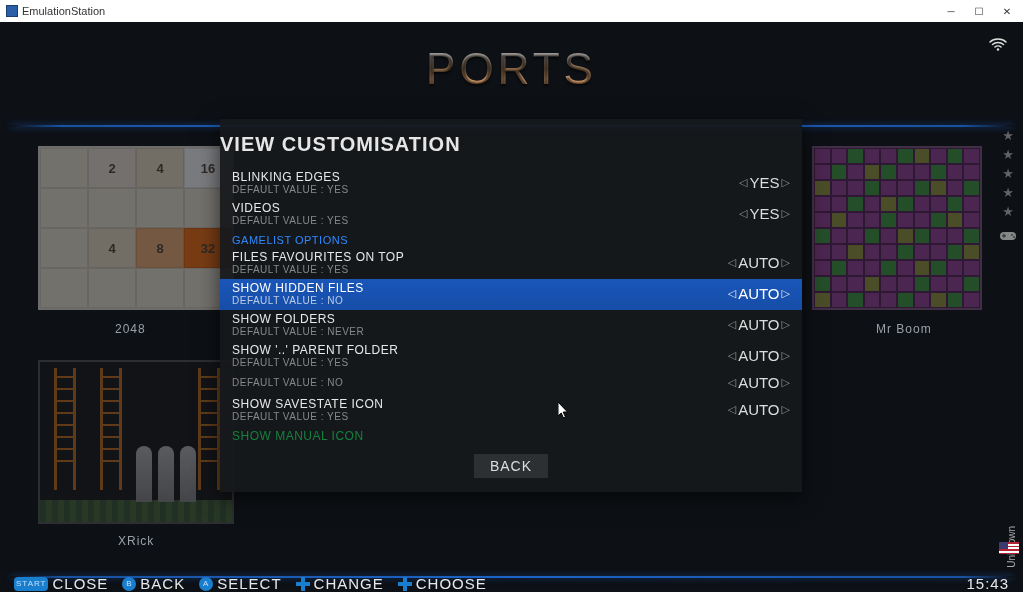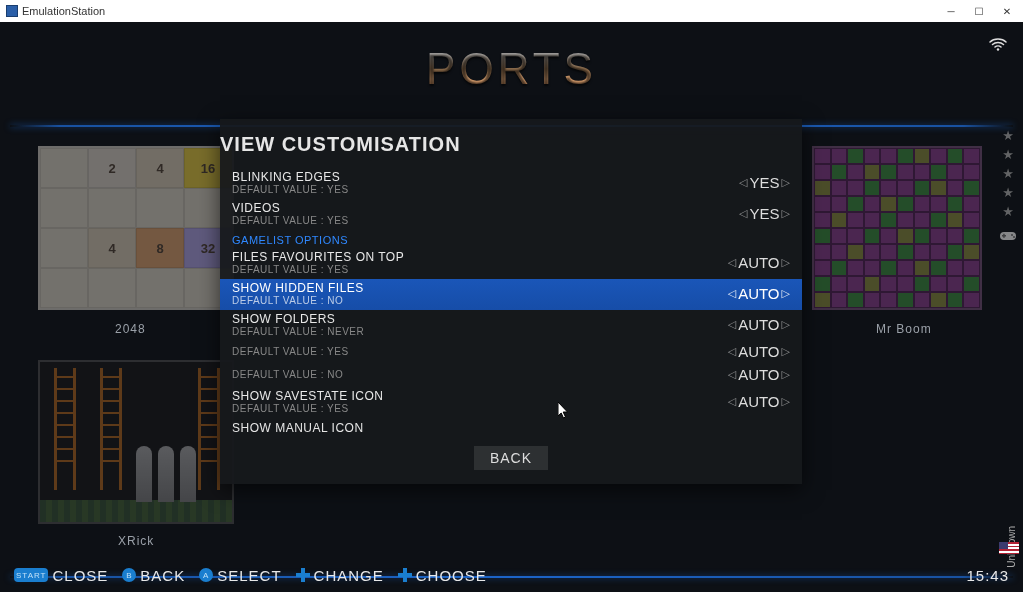--- a/index.html
+++ b/index.html
@@ -51,21 +51,21 @@
 .star { color: #888; font-size: 13px; }
 .ctrl-icon { color: #bbb; font-size: 14px; margin-top: 6px; }
 .unknown-lbl { position: absolute; right: 6px; bottom: 66px; transform: rotate(-90deg); transform-origin: right bottom; font-size: 10px; color: #aaa; }
 .flag { position: absolute; right: 4px; bottom: 38px; width: 20px; height: 12px; background: linear-gradient(#b22234 0 15%, #fff 15% 30%, #b22234 30% 45%, #fff 45% 60%, #b22234 60% 75%, #fff 75% 90%, #b22234 90% 100%); }
 .flag::before { content: ""; position: absolute; left: 0; top: 0; width: 9px; height: 7px; background: #3c3b6e; }
 
 
 .wifi { position: absolute; right: 16px; top: 16px; color: #e0e0e0; }
 
 
-.footer { position: absolute; left: 0; right: 0; bottom: 0; height: 34px; display: flex; align-items: center; justify-content: space-between; padding: 0 14px; color: #e8e8e8; font-size: 15px; letter-spacing: 1px; }
+.footer { position: absolute; left: 0; right: 0; bottom: 0; height: 34px; display: flex; align-items: flex-end; justify-content: space-between; padding: 0 14px; color: #e8e8e8; font-size: 15px; letter-spacing: 1px; }
 .footer .prompts { display: flex; gap: 14px; }
 .footer .pill { display: inline-flex; align-items: center; gap: 4px; }
 .footer .badge { display: inline-flex; align-items: center; justify-content: center; height: 14px; min-width: 18px; font-size: 8px; border-radius: 4px; background: #1a7ecf; color: #bfe0f8; padding: 0 2px; }
 .footer .badge.b2 { background: #1a7ecf; }
 .footer .dpad { width: 14px; height: 14px; position: relative; }
 .footer .dpad::before,.footer .dpad::after{content:"";position:absolute;background:#1a7ecf;}
 .footer .dpad::before{left:5px;top:0;width:4px;height:14px;}
 .footer .dpad::after{top:5px;left:0;height:4px;width:14px;}
 
 
@@ -77,21 +77,21 @@
 .row.selected { background: linear-gradient(#1a56b8, #164da8); }
 .row .left { display: flex; flex-direction: column; }
 .row .label { font-size: 12px; font-weight: 400; letter-spacing: 0.5px; color: #e8e8e8; }
 .row.selected .label { color: #fff; }
 .row .sub { font-size: 10px; color: #888; letter-spacing: 0.5px; }
 .row.selected .sub { color: rgba(255,255,255,0.7); }
 .row .value { display: flex; align-items: center; gap: 2px; font-size: 15px; color: #ddd; }
 .row.selected .value { color: #fff; }
 .row .arrow { font-size: 11px; opacity: 0.6; }
 .row.selected .arrow { opacity: 0.9; }
-.row.faded .label { color: #e5e5e5; }
+.row.faded .label { color: #15803d; }
 .row.lastpartial { height: 18px; overflow: hidden; padding-bottom: 0; }
 
 .modal-footer { display: flex; align-items: center; justify-content: center; padding: 10px 0 14px 0; }
 .modal-footer .back-btn { padding: 4px 16px; background: rgba(120,120,120,0.25); font-size: 14px; letter-spacing: 1px; color: #ddd; }
 
 
 .cursor { position: absolute; left: 558px; top: 380px; width: 12px; height: 18px; }
 
 </style>
 </head>
@@ -122,29 +122,29 @@
           <circle cx="9" cy="11.5" r="1.2" fill="#ddd"></circle>
         </svg>
     </div>
 
     <div class="bg-thumb t1">
       <div class="grid4">
 
       <div></div>
           <div style="background: rgb(239, 230, 218);">2</div>
           <div style="background: rgb(237, 224, 200);">4</div>
-          <div style="background: #fde047;">16</div>
+          <div style="background: #ffffff;">16</div>
           <div></div>
           <div></div>
           <div></div>
           <div></div>
           <div></div>
           <div style="background: rgb(237, 224, 200);">4</div>
           <div style="background: rgb(242, 177, 121);">8</div>
-          <div style="background: #c4b5fd;">32</div>
+          <div style="background: #f97316;">32</div>
           <div></div>
           <div></div>
           <div></div>
           <div></div>
         </div>
     </div>
     <div class="bg-thumb-label" style="left:115px; top:300px;">2048</div>
 
     <div class="bg-thumb t2">
       <div class="floor"></div>
@@ -365,20 +365,21 @@
             <div class="sub">DEFAULT VALUE : NEVER</div>
           </div>
           <div class="value">
             <span class="arrow">◁</span>
             <span>AUTO</span>
             <span class="arrow">▷</span>
           </div>
         </div>
         <div class="row">
           <div class="left">
+            <div class="label">SHOW '..' PARENT FOLDER</div>
             <div class="sub">DEFAULT VALUE : YES</div>
           </div>
           <div class="value">
             <span class="arrow">◁</span>
             <span>AUTO</span>
             <span class="arrow">▷</span>
           </div>
         </div>
         <div class="row">
           <div class="left">

